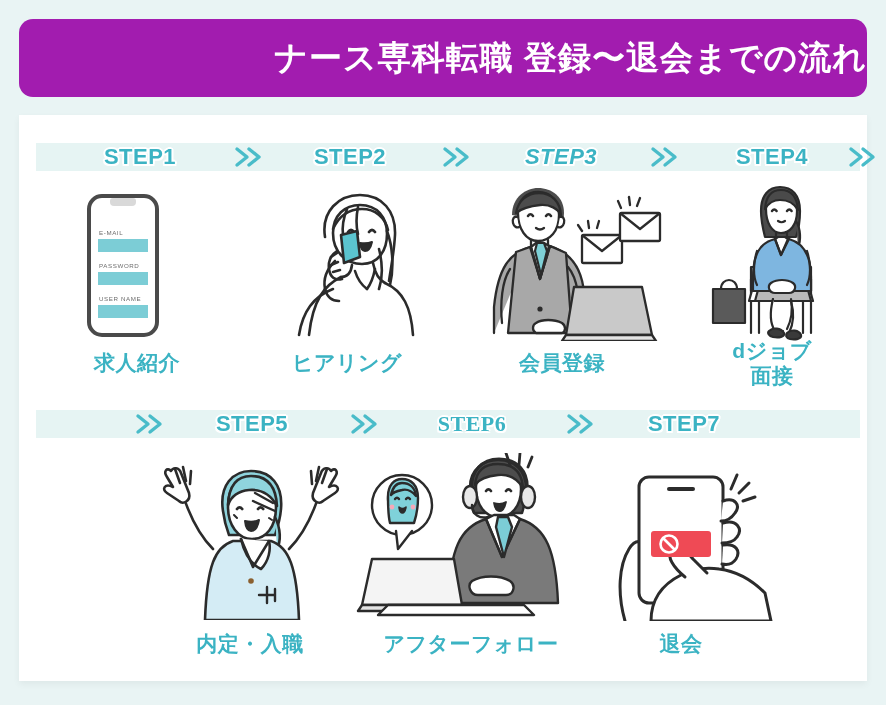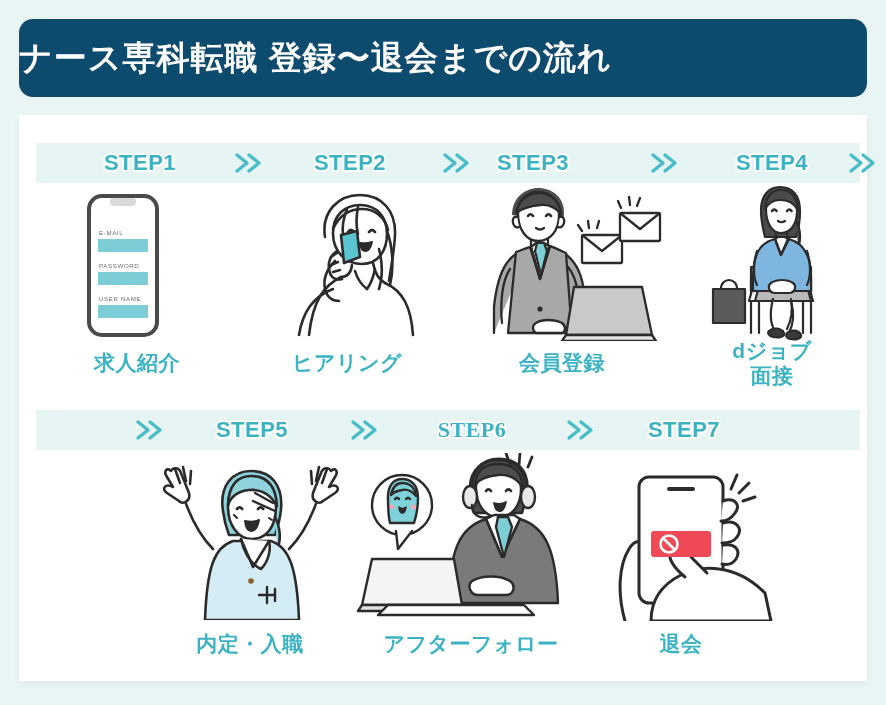--- a/index.html
+++ b/index.html
@@ -8,44 +8,44 @@
     font-family: "Liberation Sans", "DejaVu Sans", sans-serif;
     background: #e9f4f4;
     overflow: hidden;
   }
   #root { position: relative; width: 886px; height: 705px; background: #e9f4f4; }
 
   
   .header {
     position: absolute; left: 19px; top: 19px;
     width: 848px; height: 78px;
-    background: #0c4a6e;
+    background: #a21caf;
     border-radius: 14px;
-    display: flex; align-items: center; justify-content: flex-start;
+    display: flex; align-items: center; justify-content: flex-end;
   }
   .header-title {
     color: #ffffff;
     font-size: 33px;
     font-weight: bold;
     letter-spacing: 1px;
     white-space: nowrap;
   }
 
   
   .card {
     position: absolute; left: 19px; top: 115px;
     width: 848px; height: 566px;
     background: #ffffff;
     box-shadow: 0 3px 7px rgba(0,0,0,0.05);
   }
 
   
   .step-band {
     position: absolute;
-    height: 40px;
+    height: 28px;
     background: #e6f4f3;
     display: flex;
     align-items: center;
   }
   .band-row1 { left: 17px; top: 28px; width: 824px; }
   .band-row2 { left: 17px; top: 295px; width: 824px; }
 
   .step-label {
     position: absolute;
     color: #3bb3c3;
@@ -116,21 +116,21 @@
       </div>
       <div class="step-label" style="left:314px;">STEP2</div>
       <div class="chev" style="left:420px;">
         <svg width="34" height="26" viewBox="0 0 34 26">
             <g fill="none" stroke="#49bcc9" stroke-width="3.4" stroke-linecap="round" stroke-linejoin="round">
               <polyline points="6,5 16,13 6,21"></polyline>
               <polyline points="18,5 28,13 18,21"></polyline>
             </g>
           </svg>
       </div>
-      <div class="step-label" style="left:497px;">STEP3</div>
+      <div class="step-label" style="left:525px;font-style:italic;">STEP3</div>
       <div class="chev" style="left:628px;">
         <svg width="34" height="26" viewBox="0 0 34 26">
             <g fill="none" stroke="#49bcc9" stroke-width="3.4" stroke-linecap="round" stroke-linejoin="round">
               <polyline points="6,5 16,13 6,21"></polyline>
               <polyline points="18,5 28,13 18,21"></polyline>
             </g>
           </svg>
       </div>
       <div class="step-label" style="left:736px;">STEP4</div>
       <div class="chev" style="left:826px;">

